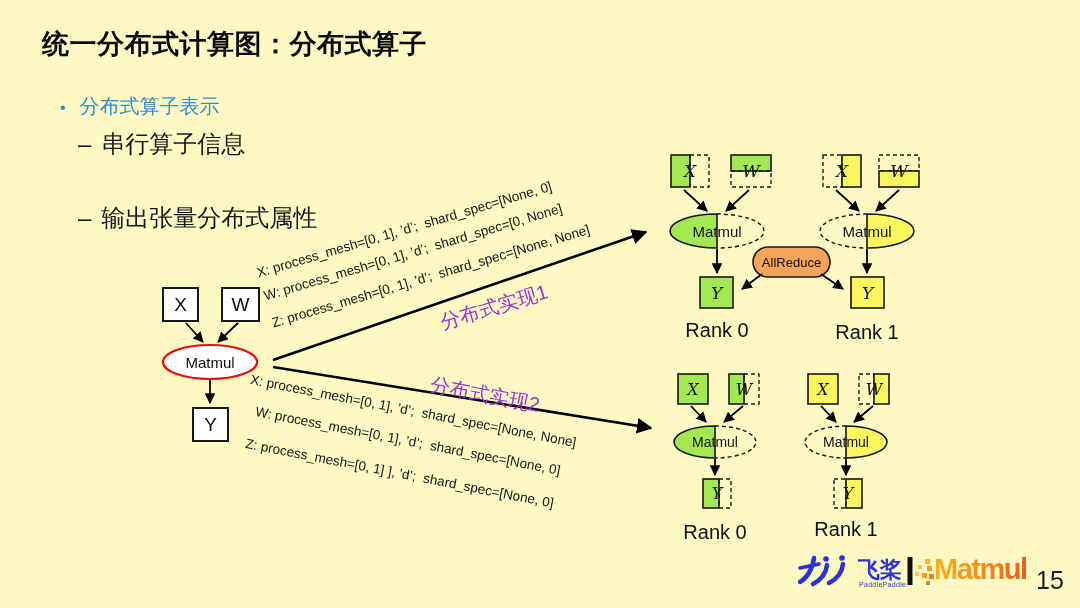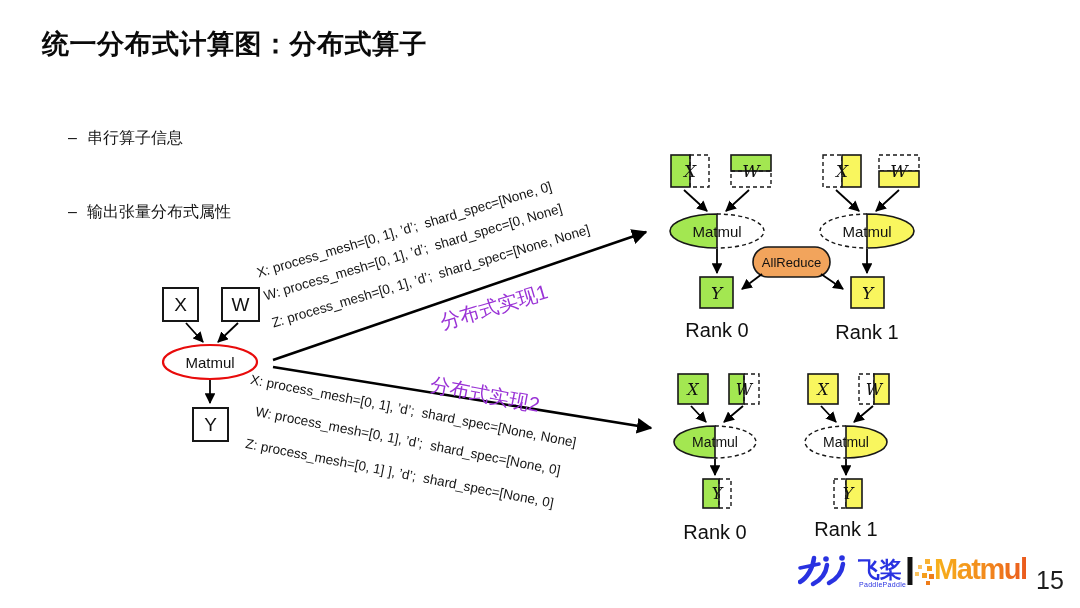--- a/index.html
+++ b/index.html
@@ -1,28 +1,28 @@
 <!DOCTYPE html>
 <html style="--accent_blue: #2e8fd3; --purple: #9a33d6; --rank0_green: #a3e751; --rank1_yellow: #f9f65e; --allreduce_orange: #f2a45c; --serial_op_red: #e80b0b; --paddle_blue: #2932e1; --datafun_orange: #f0821e;"><head>
 <meta charset="utf-8">
 <style>
   :root{
     --accent_blue:#2e8fd3; --purple:#9a33d6; --rank0_green:#a3e751;
     --rank1_yellow:#f9f65e; --allreduce_orange:#f2a45c; --serial_op_red:#e80b0b;
     --paddle_blue:#2932e1; --datafun_orange:#f0821e;
   }
   html,body{margin:0;padding:0;background:#e8e8e8;}
-  .slide{position:relative;width:1080px;height:608px;background:#ffffff;overflow:hidden;
+  .slide{position:relative;width:1080px;height:608px;background:#fef9c3;overflow:hidden;
          font-family:"Liberation Sans",sans-serif;color:#111;}
   .title{position:absolute;left:42px;top:26px;margin:0;font-size:27px;font-weight:800;
          letter-spacing:.5px;color:#0a0a0a;}
   .bullet{position:absolute;white-space:nowrap;}
   .bullet.main{left:60px;top:93px;font-size:20px;color:var(--accent_blue);}
   .bullet.main::before{content:"•";margin-right:14px;font-size:16px;}
-  .bullet.sub{left:68px;font-size:16px;color:#161616;}
+  .bullet.sub{left:78px;font-size:24px;color:#161616;}
   .bullet.sub::before{content:"–";margin-right:10px;}
   .s1{top:128px}.s2{top:165px}.s3{top:202px}
   .art{position:absolute;left:0;top:0;}
   .lbl{position:absolute;display:flex;align-items:center;justify-content:center;
        white-space:nowrap;pointer-events:none;}
   .tletter{font-family:"DejaVu Serif","Liberation Serif",serif;font-style:italic;font-size:17px;}
   .tletter.small{font-size:16px;}
   .sans-letter{font-size:19px;}
   .nodetext{font-size:15px;}
   .nodetext.small{font-size:14px;}
@@ -58,20 +58,21 @@
   }
   .page-num{position:absolute;left:1036px;top:566px;font-size:25px;color:#1c1c1c;}
 </style>
 </head>
 <body>
 
 <div class="slide">
 
   <h1 class="title">统一分布式计算图：分布式算子</h1>
 
+  <div class="bullet main">分布式算子表示</div>
   <div class="bullet sub s1">串行算子信息</div>
   <div class="bullet sub s3">输出张量分布式属性</div>
 
   <svg class="art" width="1080" height="608" viewBox="0 0 1080 608">
     <defs>
       <marker id="arr" viewBox="0 0 10 10" refX="9" refY="5" markerWidth="6" markerHeight="6" orient="auto">
         <path d="M0,0 L10,5 L0,10 Z" fill="#000"></path>
       </marker>
     </defs>
 

